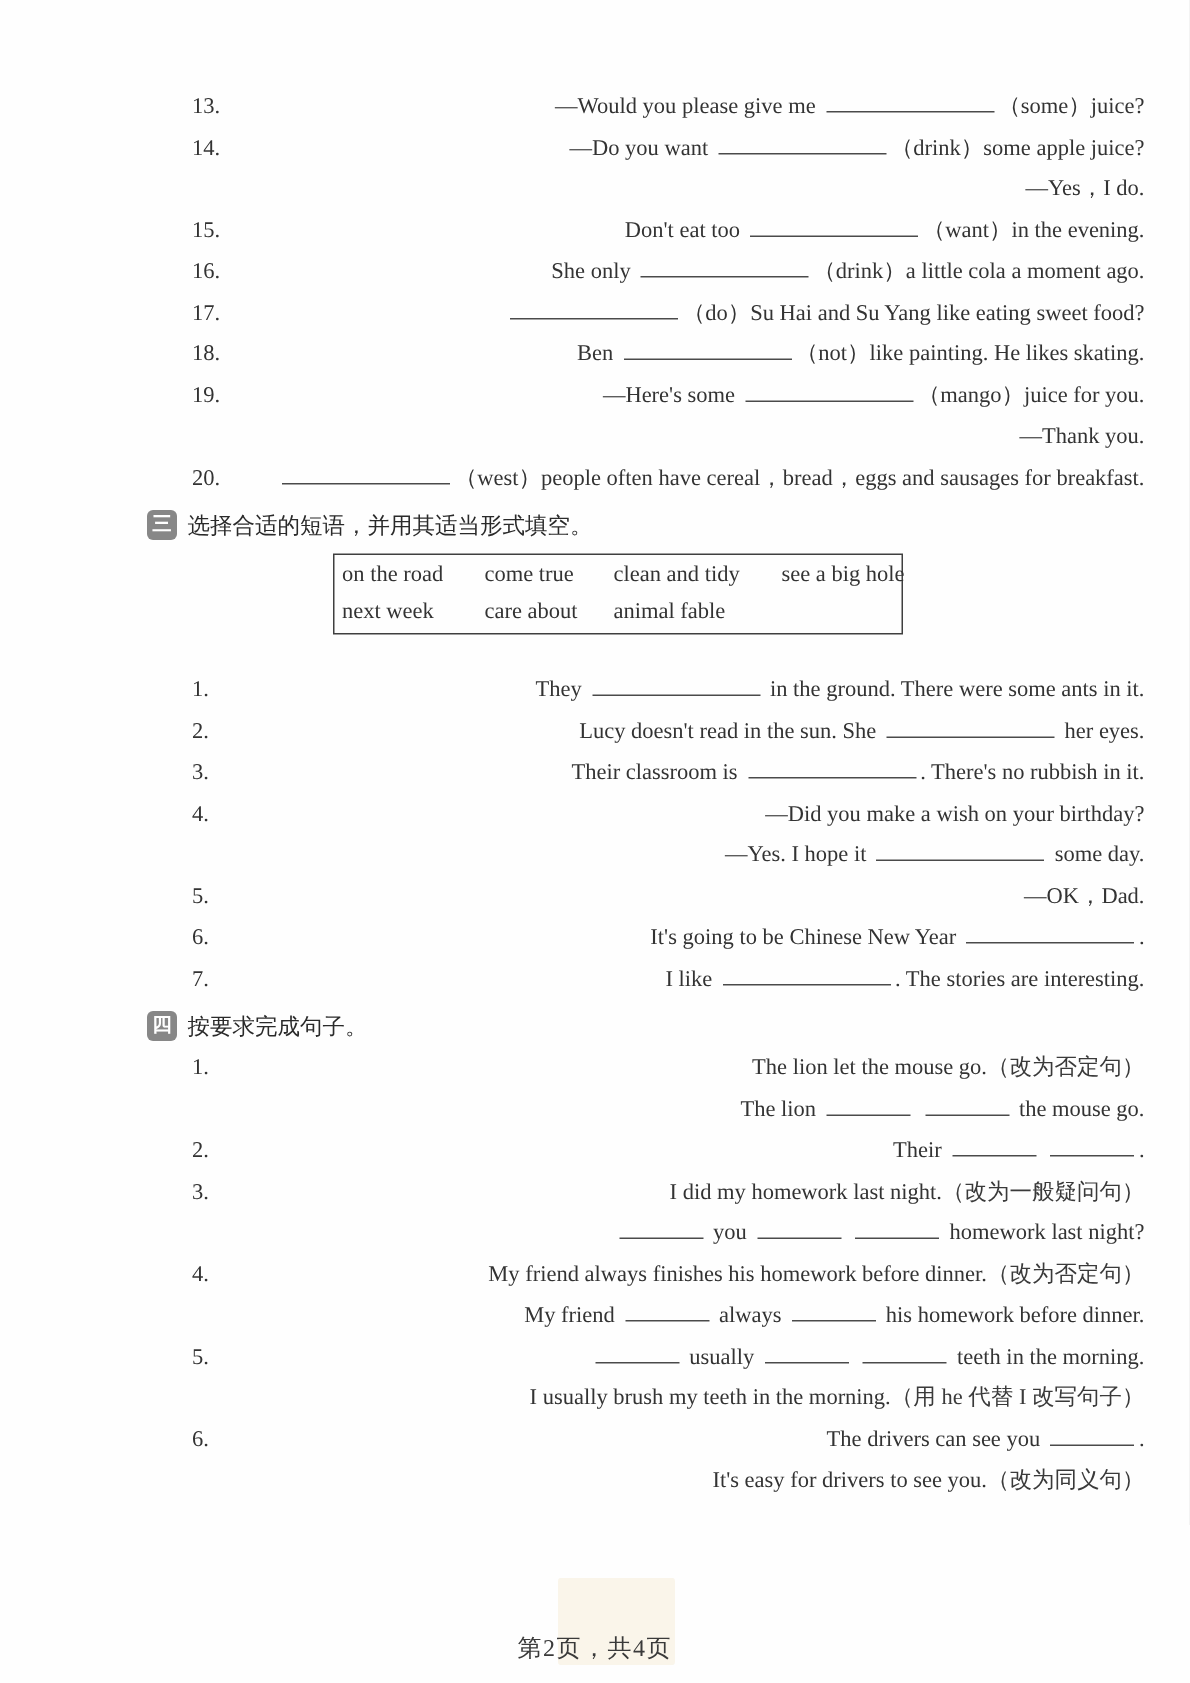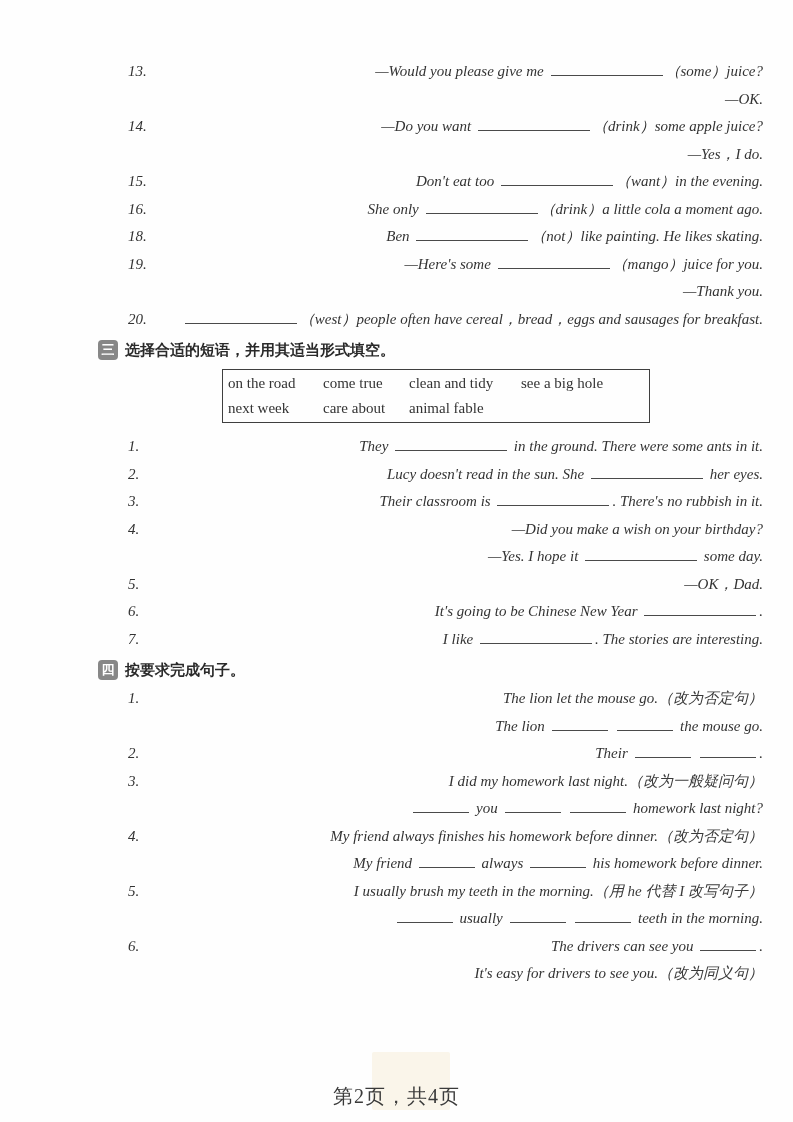--- a/index.html
+++ b/index.html
@@ -22,91 +22,96 @@
   .marker{
     display:inline-block;flex:none;
     width:20px;height:20px;border-radius:4px;
     background:#878787;color:#ffffff;
     font-family:"DejaVu Sans","Liberation Sans",sans-serif;
     font-size:13px;line-height:20px;text-align:center;
     font-weight:bold;
   }
   .sec-title{
     font-family:"DejaVu Sans","Liberation Sans",sans-serif;
-    font-weight:bold;font-size:15px;color:#2a2a2a;
-  }
-  .items{margin-left:128px;margin-right:30px;font-style:italic;}
+    font-weight:normal;font-size:15px;color:#2a2a2a;
+  }
+  .items{margin-left:128px;margin-right:30px;}
   .item{display:flex;}
   .num{flex:none;width:23px;line-height:27.5px;color:#333;}
   .num.wide{width:27px;}
   .body{flex:1;}
   .line{line-height:27.5px;min-height:27.5px;text-align:right;}
   .txt{color:#333;}
   .cn{color:#3a3a3a;}
   .blank{
     display:inline-block;
     border-bottom:1px solid #4a4a4a;
     height:15px;
     margin:0 3px;
     vertical-align:baseline;
   }
   .blank-L{width:112px;}
   .blank-S{width:56px;}
   .phrase-box{
     box-sizing:border-box;
-    margin:6px 0 10px 222px;
-    width:428px;
+    margin:6px 0 24px 222px;
+    width:380px;
     border:1.5px solid #3f3f3f;
     display:grid;
     grid-template-columns:95px 86px 112px auto;
     padding:1px 0 1px 5px;
   }
   .phrase-cell{line-height:25px;white-space:nowrap;color:#333;}
   .footer{
     position:absolute;left:0;bottom:12px;width:100%;
-    text-align:center;font-size:20px;color:#3a3a3a;
+    text-align:center;font-size:16px;color:#3a3a3a;
     letter-spacing:1px;
   }
   .scan-artifact{
     position:absolute;left:372px;top:1052px;width:78px;height:58px;
     background:#f5ecd8;opacity:.55;border-radius:2px;
   }
 </style>
 </head>
 <body>
 
 <div class="page">
   <div class="content">
 
     <section class="sec">
       <div class="items">
           <div class="item">
             <div class="num wide">13.</div>
             <div class="body">
               <div class="line"><span class="txt">—Would you please give me </span><span class="blank blank-L"></span><span class="txt">（some）juice?</span></div>
-              <div class="line"><span class="txt">—OK.</span></div>
             </div>
           </div>
           <div class="item">
             <div class="num wide">14.</div>
             <div class="body">
               <div class="line"><span class="txt">—Do you want </span><span class="blank blank-L"></span><span class="txt">（drink）some apple juice?</span></div>
               <div class="line"><span class="txt">—Yes，I do.</span></div>
             </div>
           </div>
           <div class="item">
             <div class="num wide">15.</div>
             <div class="body">
               <div class="line"><span class="txt">Don't eat too </span><span class="blank blank-L"></span><span class="txt">（want）in the evening.</span></div>
             </div>
           </div>
           <div class="item">
             <div class="num wide">16.</div>
             <div class="body">
               <div class="line"><span class="txt">She only </span><span class="blank blank-L"></span><span class="txt">（drink）a little cola a moment ago.</span></div>
+            </div>
+          </div>
+          <div class="item">
+            <div class="num wide">17.</div>
+            <div class="body">
+              <div class="line"><span class="blank blank-L"></span><span class="txt">（do）Su Hai and Su Yang like eating sweet food?</span></div>
             </div>
           </div>
           <div class="item">
             <div class="num wide">18.</div>
             <div class="body">
               <div class="line"><span class="txt">Ben </span><span class="blank blank-L"></span><span class="txt">（not）like painting. He likes skating.</span></div>
             </div>
           </div>
           <div class="item">
             <div class="num wide">19.</div>
@@ -215,22 +220,22 @@
           <div class="item">
             <div class="num">4.</div>
             <div class="body">
               <div class="line"><span class="txt">My friend always finishes his homework before dinner.</span><span class="cn">（改为否定句）</span></div>
               <div class="line"><span class="txt">My friend </span><span class="blank blank-S"></span><span class="txt"> always </span><span class="blank blank-S"></span><span class="txt"> his homework before dinner.</span></div>
             </div>
           </div>
           <div class="item">
             <div class="num">5.</div>
             <div class="body">
+              <div class="line"><span class="blank blank-S"></span><span class="txt"> usually </span><span class="blank blank-S"></span><span class="txt"> </span><span class="blank blank-S"></span><span class="txt"> teeth in the morning.</span></div>
               <div class="line"><span class="txt">I usually brush my teeth in the morning.</span><span class="cn">（用 he 代替 I 改写句子）</span></div>
-              <div class="line"><span class="blank blank-S"></span><span class="txt"> usually </span><span class="blank blank-S"></span><span class="txt"> </span><span class="blank blank-S"></span><span class="txt"> teeth in the morning.</span></div>
             </div>
           </div>
           <div class="item">
             <div class="num">6.</div>
             <div class="body">
               <div class="line"><span class="txt">The drivers can see you </span><span class="blank blank-S"></span><span class="txt">.</span></div>
               <div class="line"><span class="txt">It's easy for drivers to see you.</span><span class="cn">（改为同义句）</span></div>
             </div>
           </div>
         </div>

